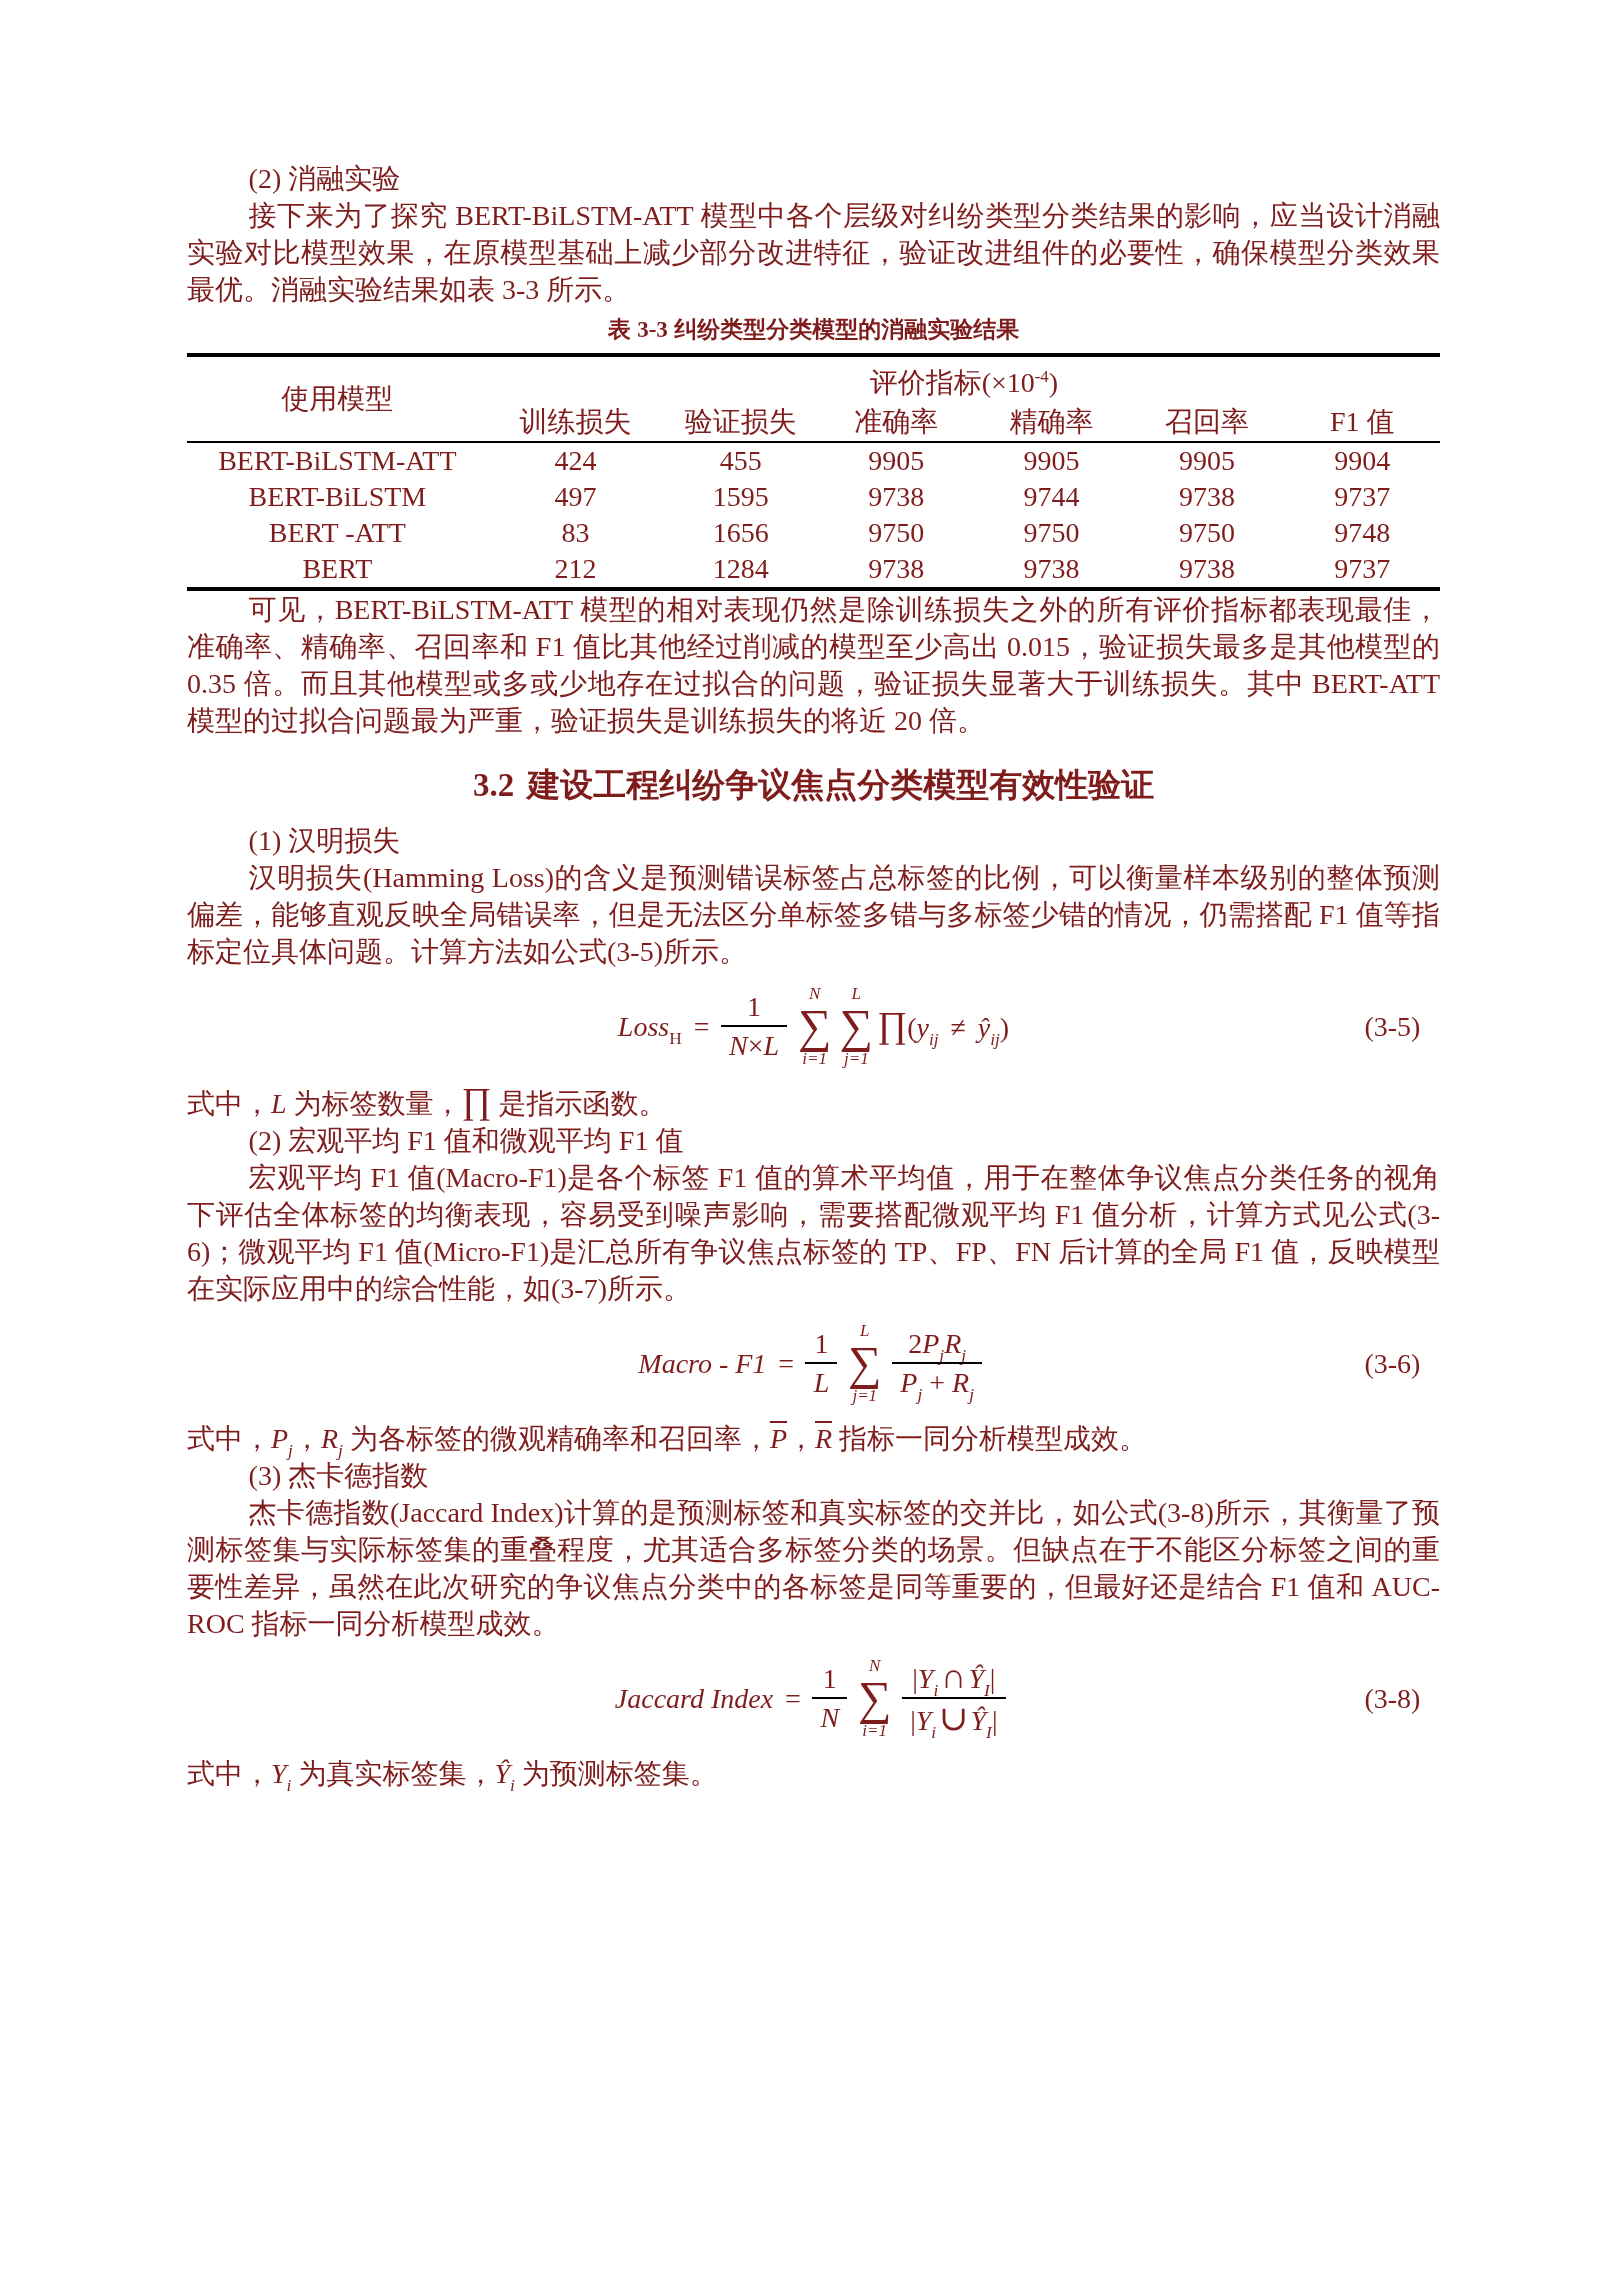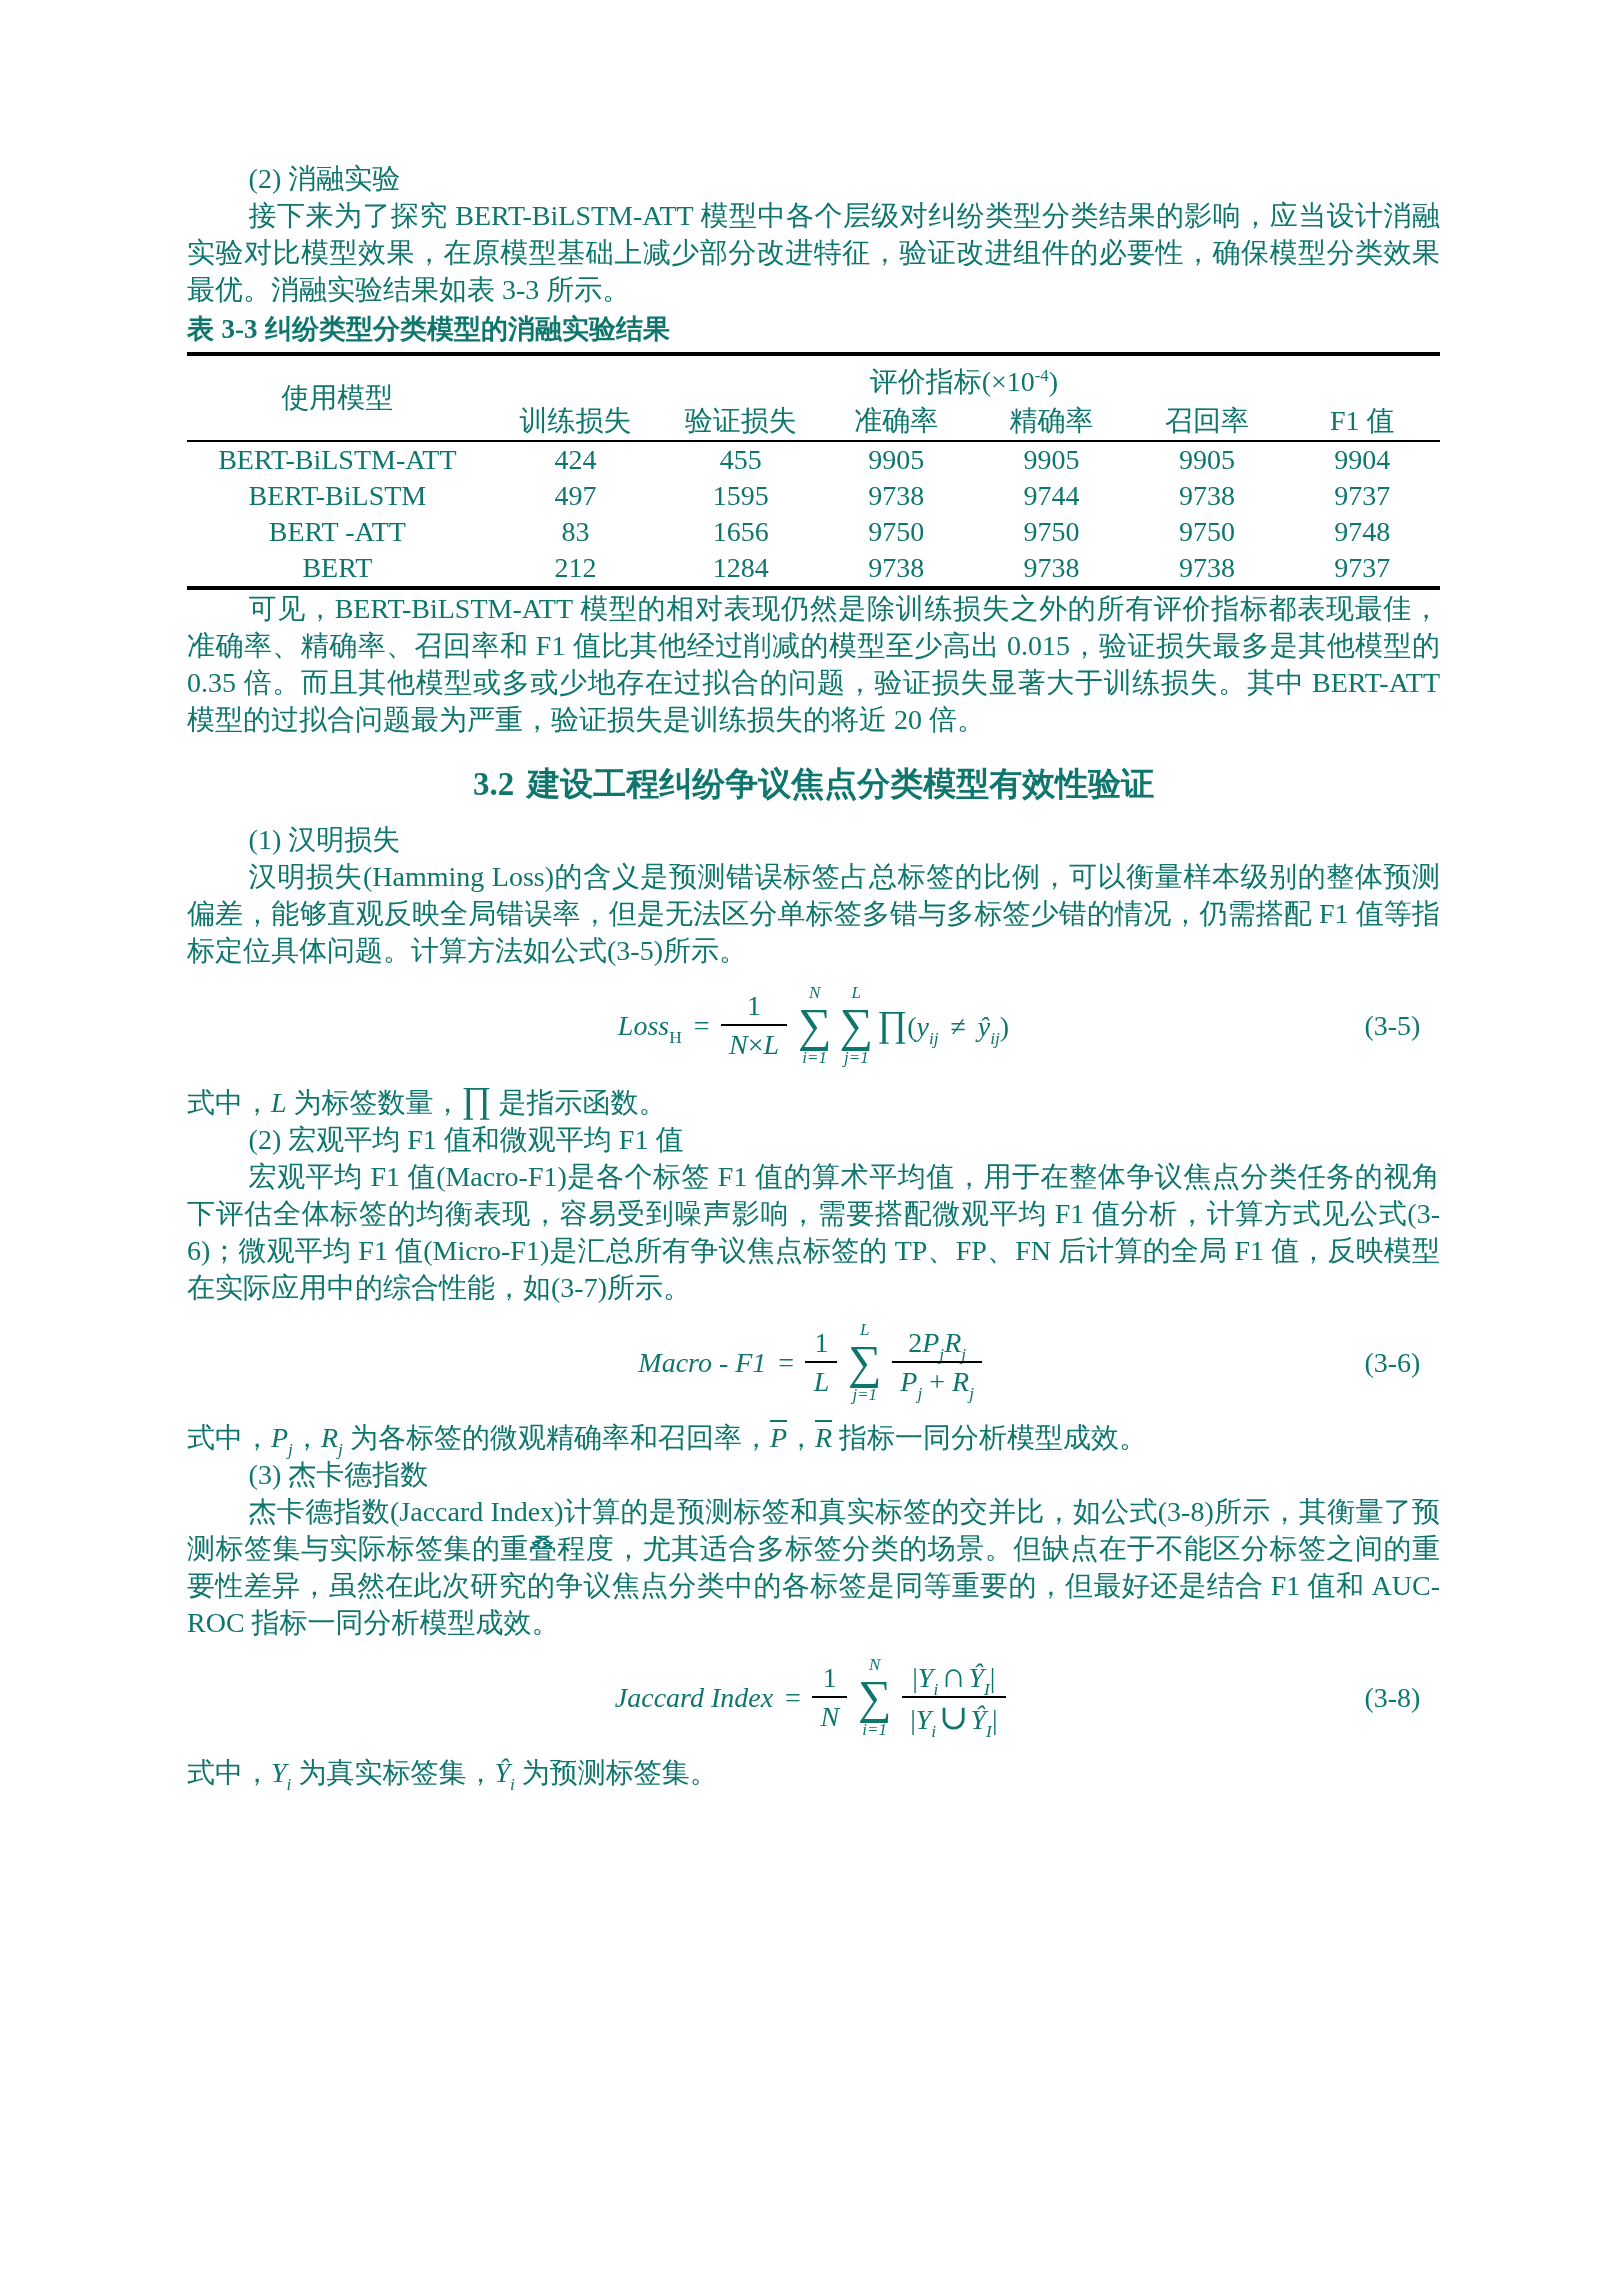--- a/index.html
+++ b/index.html
@@ -2,21 +2,21 @@
 <html style="font-size:13px"><head>
 <meta charset="utf-8">
 <style>
   html,body{margin:0;padding:0;background:#ffffff;}
   .page{
     position:relative;
     width:1623px;height:2295px;
     box-sizing:border-box;
     padding:160px 183px 0 187px;
     background:#ffffff;
-    color:#0f766e;
+    color:#7f1d1d;
     font-family:"Liberation Serif","DejaVu Serif",serif;
     font-size:28px;
     line-height:37px;
     overflow:hidden;
   }
   p{margin:0;text-align:justify;}
   .indent{text-indent:2.2em;}
   .noindent{text-indent:0;}
   .listitem{text-indent:2.2em;}
 
@@ -25,23 +25,23 @@
     margin:24.5px 0 14.7px 0;
     font-family:"Liberation Sans","DejaVu Sans",sans-serif;
     font-weight:700;
     font-size:33px;line-height:44px;
     text-indent:0;text-align:center;
   }
   .sec-num{font-family:"Liberation Serif","DejaVu Serif",serif;font-weight:700;margin-right:13px;}
 
   
   .tcaption{
-    font-weight:700;
+    text-align:center;font-weight:700;
     font-family:"Liberation Sans","DejaVu Sans",sans-serif;
-    font-size:27px;line-height:36px;margin:3.3px 0 4.9px 0;text-indent:0;
+    font-size:23px;line-height:36px;margin:3.3px 0 4.9px 0;text-indent:0;
   }
   .capnum{font-family:"Liberation Serif","DejaVu Serif",serif;font-weight:700;}
 
   
   table.ablation{
     width:100%;
     border-collapse:collapse;
     border-top:4.1px solid #000;
     border-bottom:4.9px solid #000;
     table-layout:fixed;

